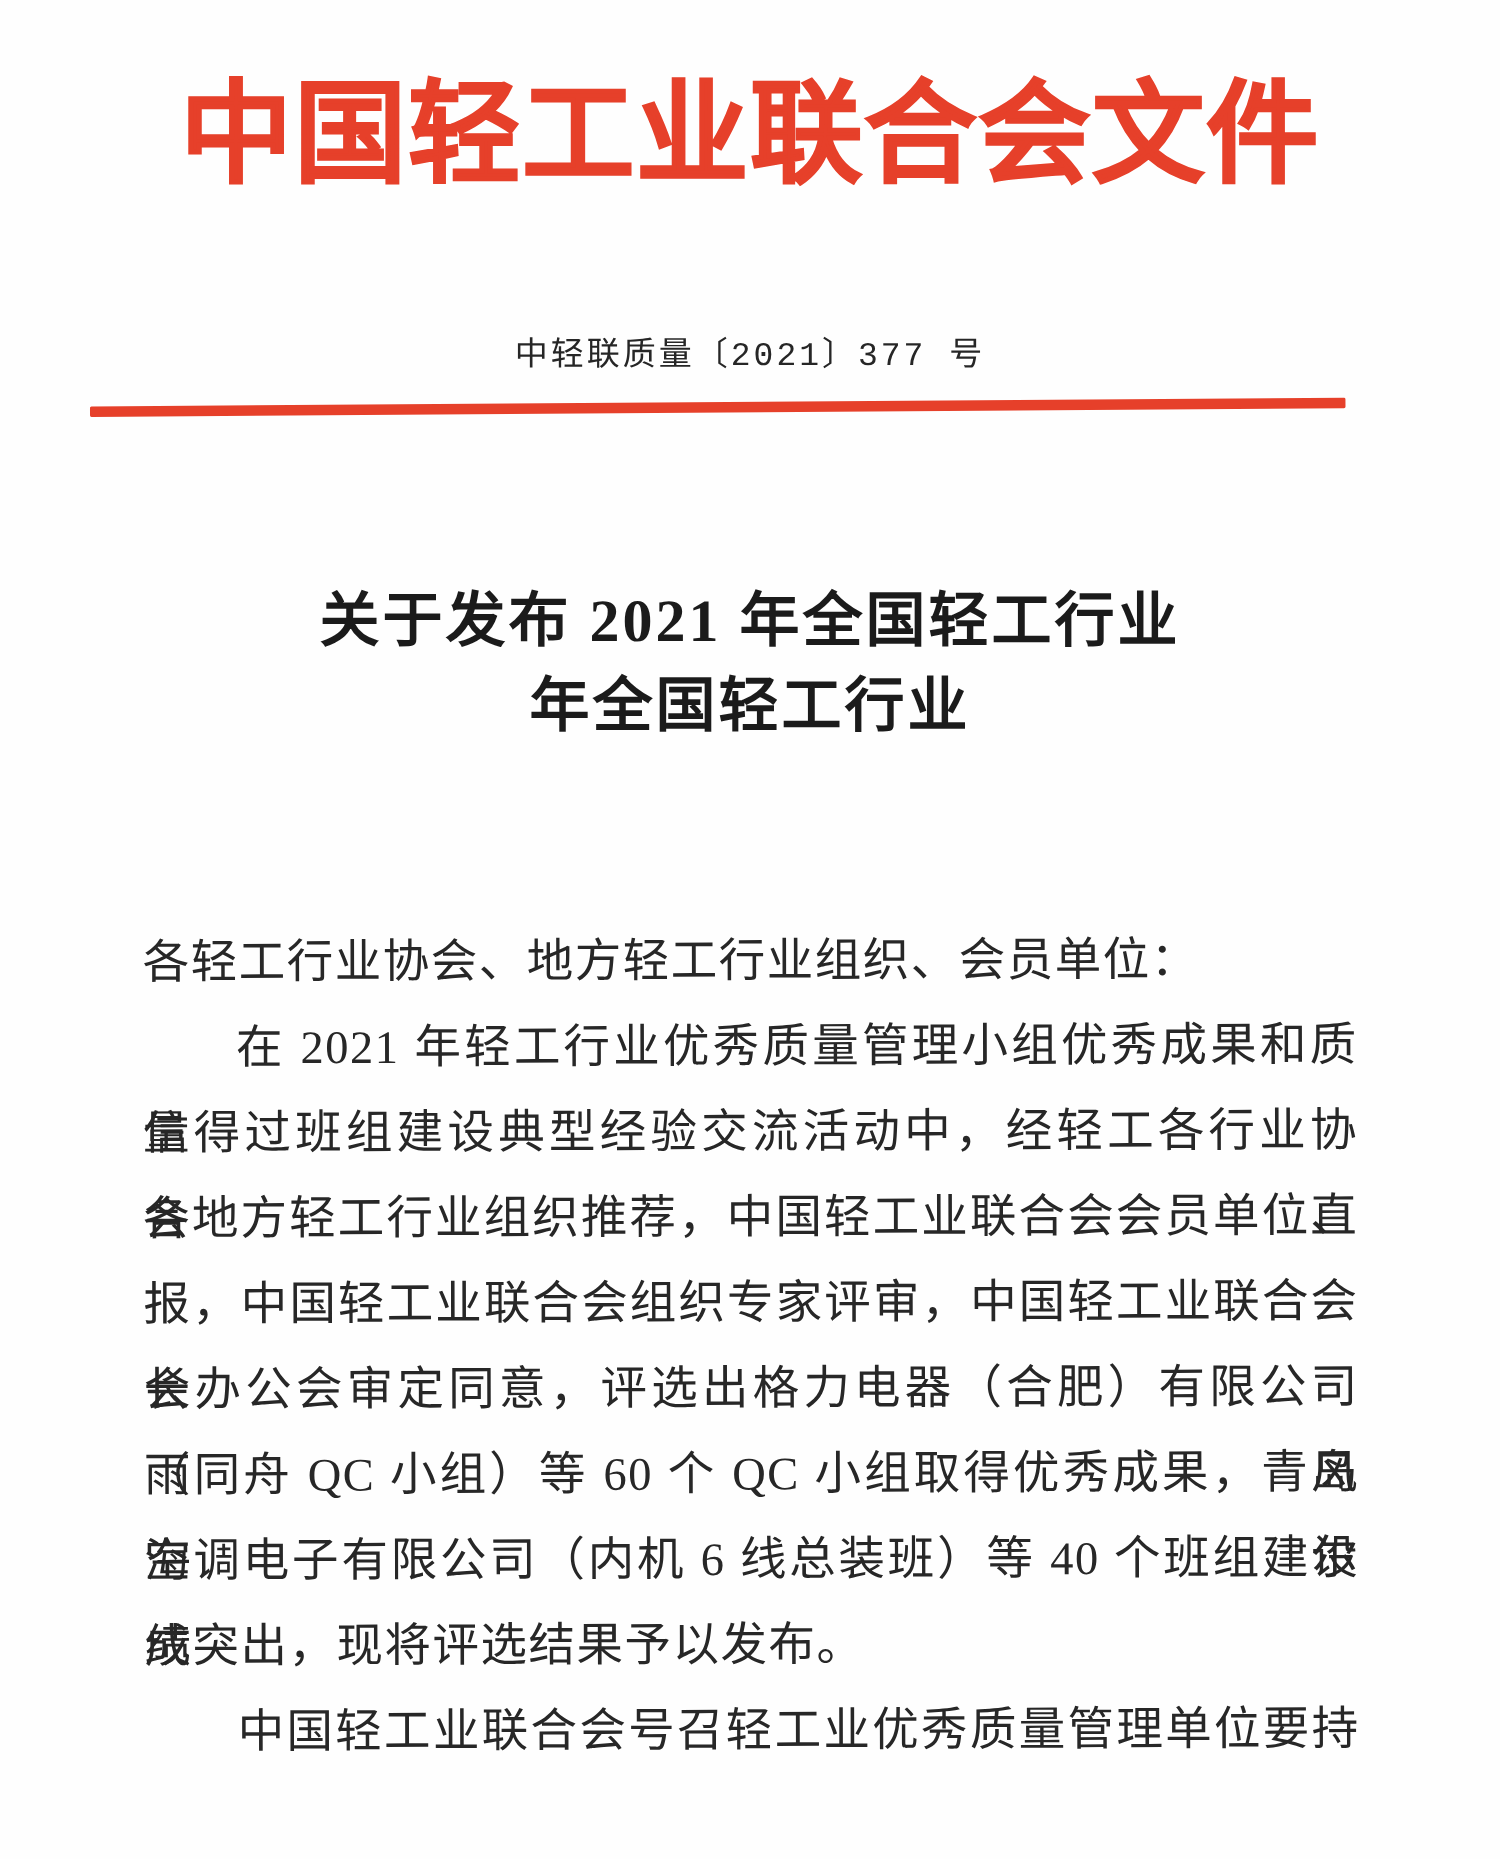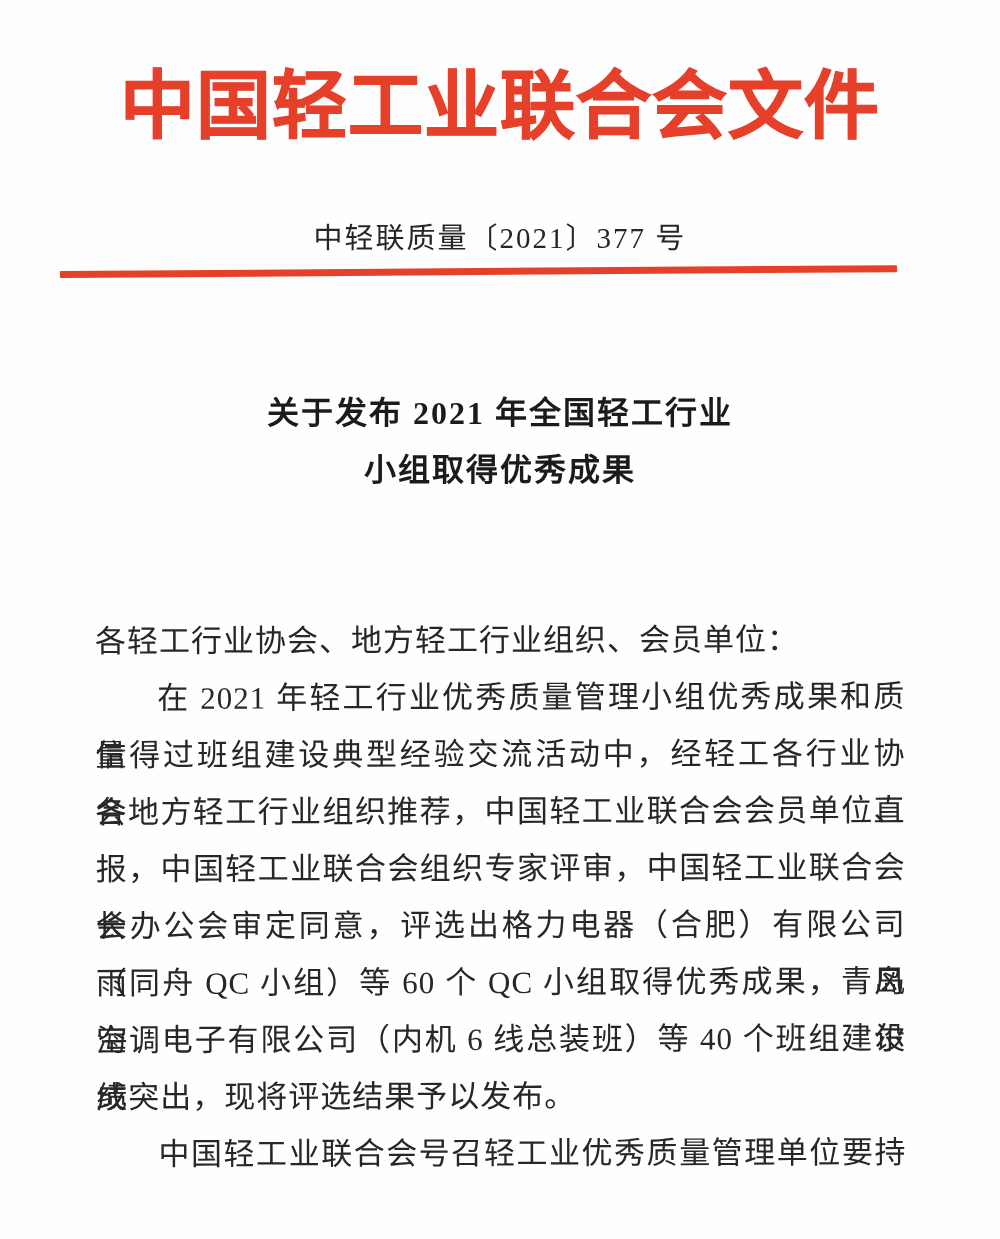--- a/index.html
+++ b/index.html
@@ -31,25 +31,26 @@
     white-space: nowrap;
   }
 
   
   .doc-number {
     position: absolute;
     top: 221px;
     left: 0;
     right: 0;
     text-align: center;
-    font-size: 29px;
+    font-size: 22px;
     line-height: 34px;
     letter-spacing: 2px;
     color: #262626;
     white-space: nowrap;
+    font-family: Liberation Mono, monospace;
   }
 
   
   .red-divider {
     position: absolute;
     top: 271px;
     left: 60px;
     width: 837px;
     height: 7px;
     transform: rotate(-0.4deg);
@@ -57,21 +58,21 @@
     border-radius: 1px;
   }
 
   
   .notice-title {
     position: absolute;
     top: 385px;
     left: 0;
     right: 0;
     text-align: center;
-    font-size: 32px;
+    font-size: 40px;
     line-height: 57px;
     font-weight: 700;
     letter-spacing: 2px;
     color: #1b1b1b;
   }
   .notice-title .t-line { white-space: nowrap; }
 
   
   .body-text {
     position: absolute;
@@ -96,29 +97,29 @@
   }
   .body-text .b-line.indent {
     text-indent: 2em;
   }
 </style>
 </head>
 <body>
 
 <div class="page">
 
-  <div class="org-header" style="color: rgb(230, 64, 42); margin-top: 16px;">中国轻工业联合会文件</div>
+  <div class="org-header" style="color: rgb(230, 64, 42);">中国轻工业联合会文件</div>
 
   <div class="doc-number">中轻联质量〔2021〕377 号</div>
 
   <div class="red-divider" style="background-color: rgb(230, 64, 42);"></div>
 
   <div class="notice-title">
     <div class="t-line">关于发布 2021 年全国轻工行业</div>
-    <div class="t-line">小组取得优秀成果</div>
+    <div class="t-line">年全国轻工行业</div>
   </div>
 
   <div class="body-text">
     <div class="b-line">各轻工行业协会、地方轻工行业组织、会员单位：</div>
     <div class="b-line fill indent">在 2021 年轻工行业优秀质量管理小组优秀成果和质量</div>
     <div class="b-line fill">信得过班组建设典型经验交流活动中，经轻工各行业协会、</div>
     <div class="b-line fill">各地方轻工行业组织推荐，中国轻工业联合会会员单位直</div>
     <div class="b-line fill">报，中国轻工业联合会组织专家评审，中国轻工业联合会会</div>
     <div class="b-line fill">长办公会审定同意，评选出格力电器（合肥）有限公司（风</div>
     <div class="b-line fill">雨同舟 QC 小组）等 60 个 QC 小组取得优秀成果，青岛海尔</div>

